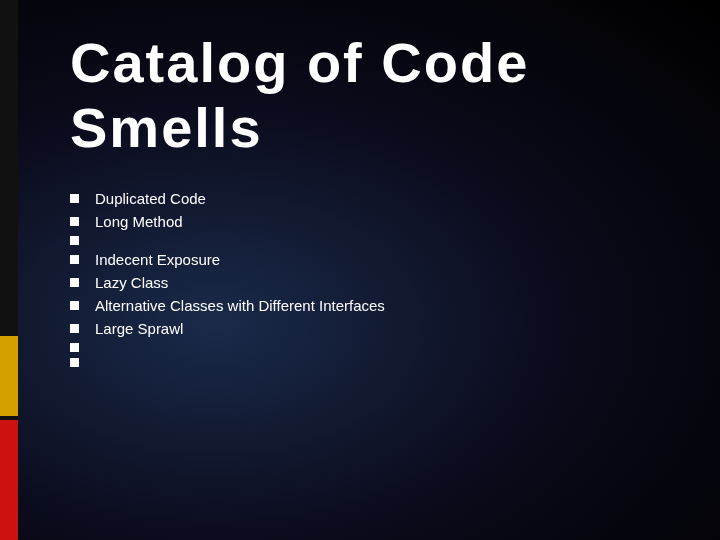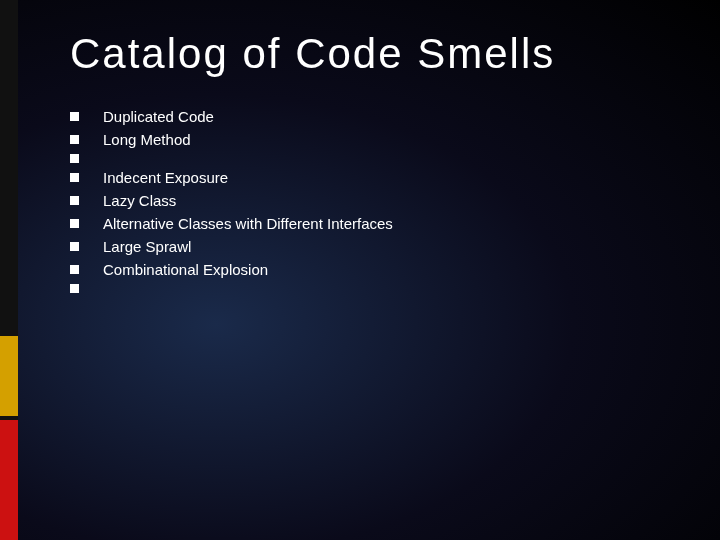--- a/index.html
+++ b/index.html
@@ -53,39 +53,39 @@
       position: absolute;
       left: 30px;
       top: 0;
       right: 0;
       bottom: 0;
       padding: 30px 40px;
     }
 
     .title {
       color: #ffffff;
-      font-size: 42px;
-      font-weight: 400;
+      font-size: 56px;
+      font-weight: 700;
       letter-spacing: 2px;
       margin-bottom: 30px;
       font-family: 'Arial', sans-serif;
     }
 
     .bullet-list {
       list-style: none;
       padding: 0;
     }
 
     .bullet-list li {
       color: #ffffff;
       font-size: 15px;
       margin-bottom: 6px;
       display: flex;
       align-items: center;
-      gap: 24px;
+      gap: 16px;
       font-family: 'Arial', sans-serif;
     }
 
     .bullet-square {
       display: inline-block;
       width: 9px;
       height: 9px;
       background: #ffffff;
       flex-shrink: 0;
     }
@@ -126,19 +126,18 @@
       <li>
         <span class="bullet-square"></span>
         <span>Alternative Classes with Different Interfaces</span>
       </li>
       <li>
         <span class="bullet-square"></span>
         <span>Large Sprawl</span>
       </li>
       <li>
         <span class="bullet-square"></span>
-        <span>Combinational Explosion</span>
       </li>
       <li>
         <span class="bullet-square"></span>
       </li>
     </ul>
 </div>
 
 </body></html>

